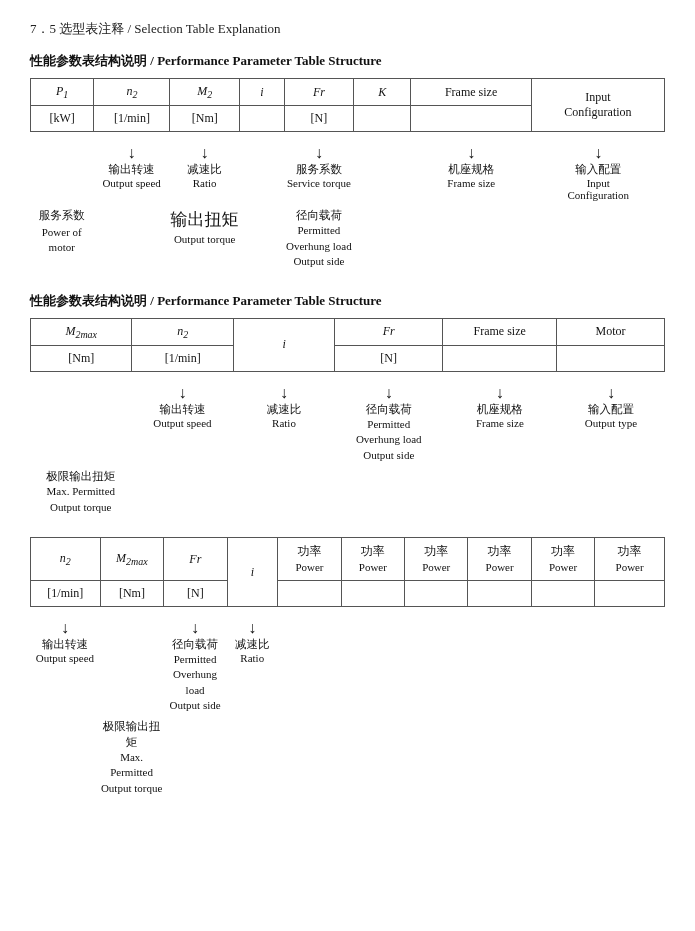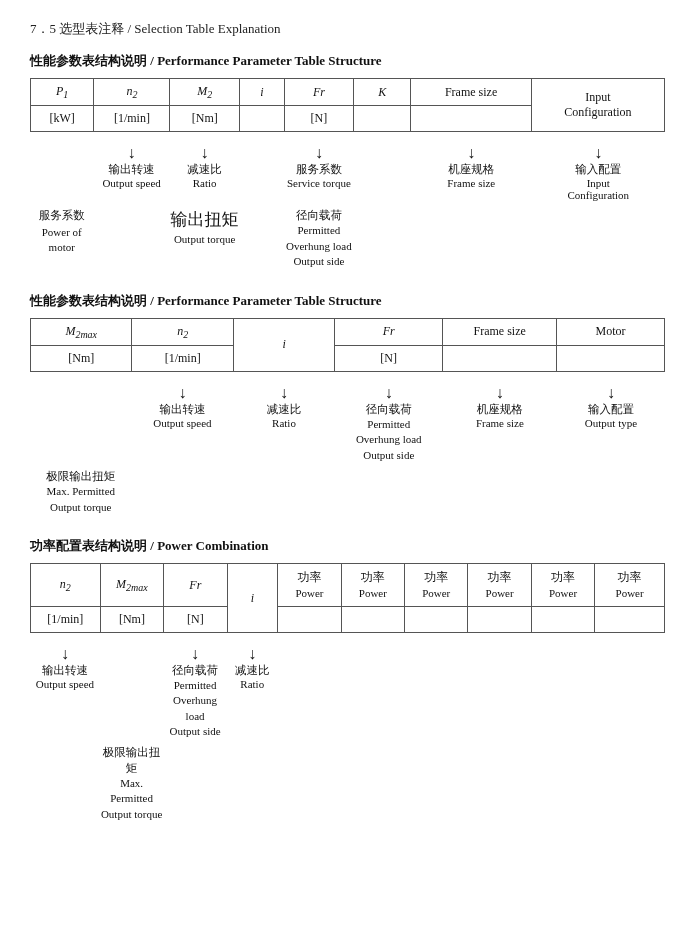--- a/index.html
+++ b/index.html
@@ -219,25 +219,20 @@
   <div style="display:flex; width:100%; padding-top:5px;">
     <div style="width:16%; text-align:center;">
       <div style="font-size:11.5px; line-height:1.4;">极限输出扭矩</div>
       <div style="font-size:11px; line-height:1.4;">Max. Permitted<br>Output  torque</div>
     </div>
     <div style="width:84%;"></div>
   </div>
 </div>
 
 <div class="subsection" style="margin-top:14px;">
-  <div class="section-title">
-    <span>功率配置表结构说明</span>
-    <span> /</span>
-    <span class="en">Power Combination</span>
-  </div>
 
   <table class="param-table" style="table-layout:fixed;">
     <colgroup>
       <col style="width:11%">
         <col style="width:10%">
         <col style="width:10%">
       <col style="width:8%">
         <col style="width:10%">
         <col style="width:10%">
       <col style="width:10%">

